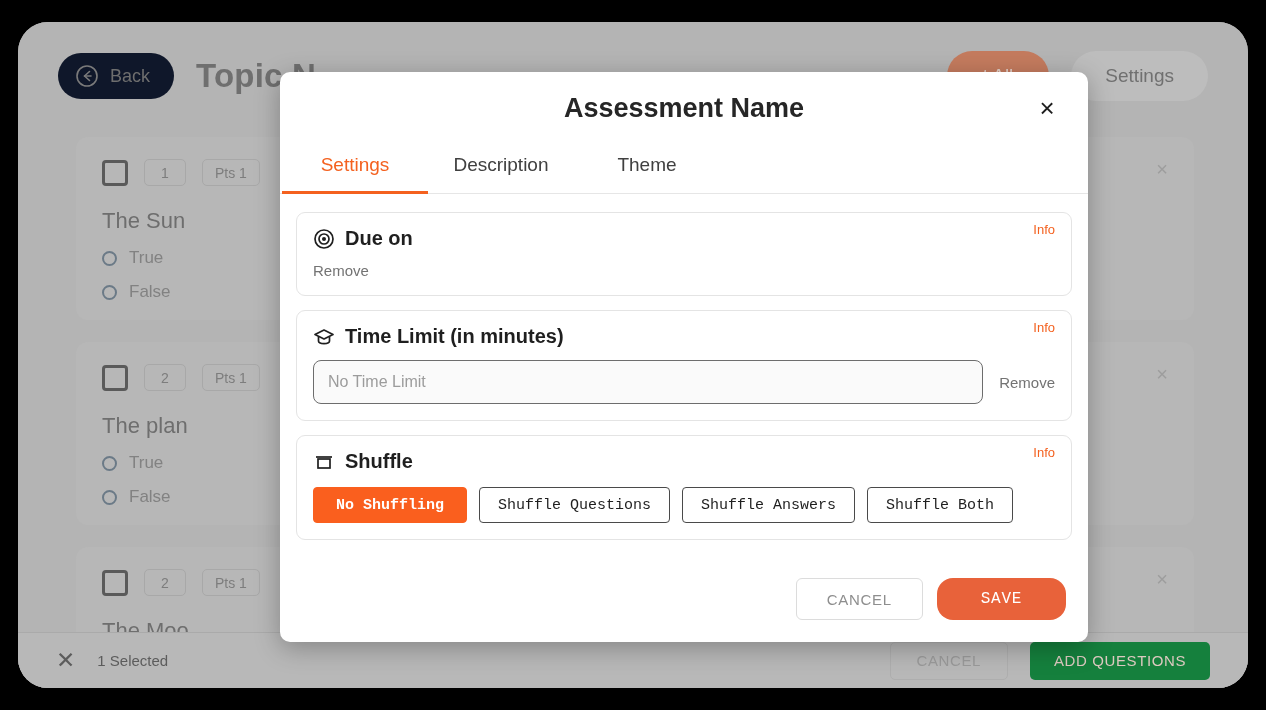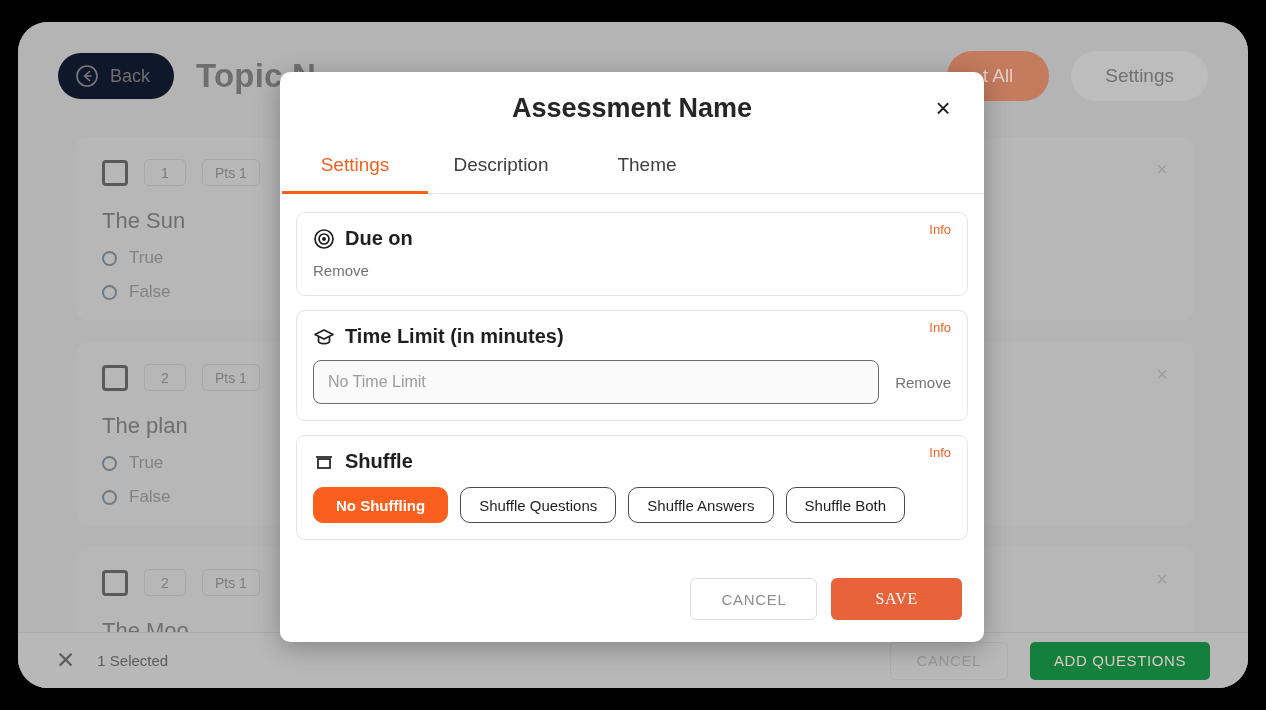--- a/index.html
+++ b/index.html
@@ -186,21 +186,21 @@
     background: #15803d;
     color: #ddc9c0;
     padding: 0 24px;
   }
 
   
   #modal-dialog {
     position: absolute;
     left: 262px;
     top: 50px;
-    width: 704px;
+    width: 808px;
     height: 570px;
     background: #ffffff;
     border-radius: 10px;
     box-shadow: 0 6px 26px rgba(0,0,0,.28);
     display: flex;
     flex-direction: column;
     overflow: hidden;
   }
   #modal-header {
     position: relative;
@@ -308,30 +308,30 @@
     white-space: nowrap;
   }
   #shuffle-options {
     display: flex;
     gap: 12px;
     margin-top: 14px;
   }
   .shuffle-option {
     height: 36px;
     padding: 0 18px;
-    border-radius: 10px;
+    border-radius: 4px;
     border: 1px solid #4a4a4a;
     background: #ffffff;
     color: #1f1f1f;
     font-size: 15px;
     display: flex;
     align-items: center;
     justify-content: center;
     cursor: pointer;
-    font-family: Liberation Sans, sans-serif;
+    font-family: Liberation Mono, monospace;
   }
   .shuffle-option.selected {
     background: #fa5f1e;
     border-color: #fa5f1e;
     color: #ffffff;
     font-weight: bold;
     padding: 0 22px;
   }
   #modal-footer {
     flex: 0 0 auto;
@@ -349,28 +349,28 @@
     background: #fff;
     color: #8e8e8e;
     font-size: 15px;
     letter-spacing: .7px;
     cursor: pointer;
     font-family: "Liberation Sans", sans-serif;
   }
   #modal-save-button {
     height: 42px;
     padding: 0 44px;
-    border-radius: 6px;
+    border-radius: 16px;
     border: none;
     background: #e8623a;
     color: #ffffff;
     font-size: 16px;
     letter-spacing: .7px;
     cursor: pointer;
-    font-family: Liberation Serif, serif;
+    font-family: Liberation Mono, monospace;
   }
 </style>
 </head>
 <body>
 
 <div id="device-frame">
 
   <div id="app-backdrop">
 
     <div id="app-topbar">

